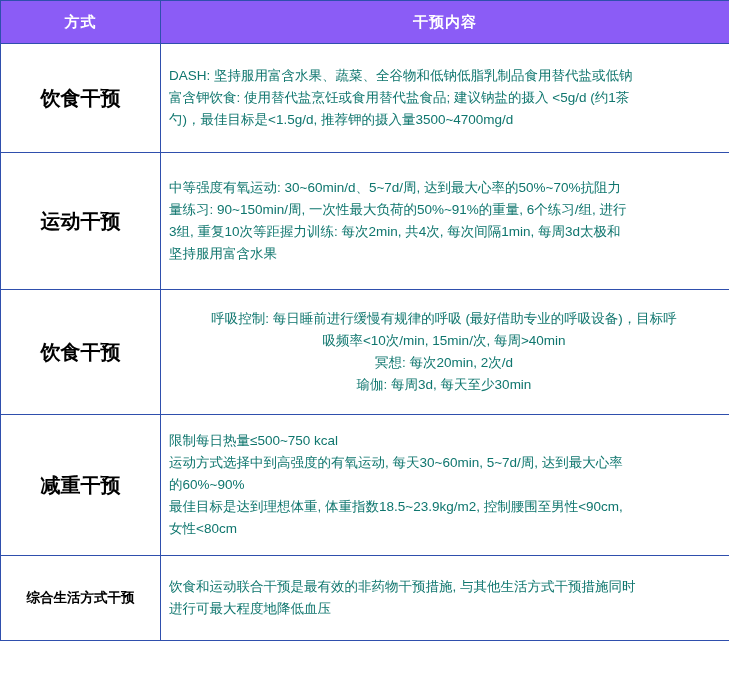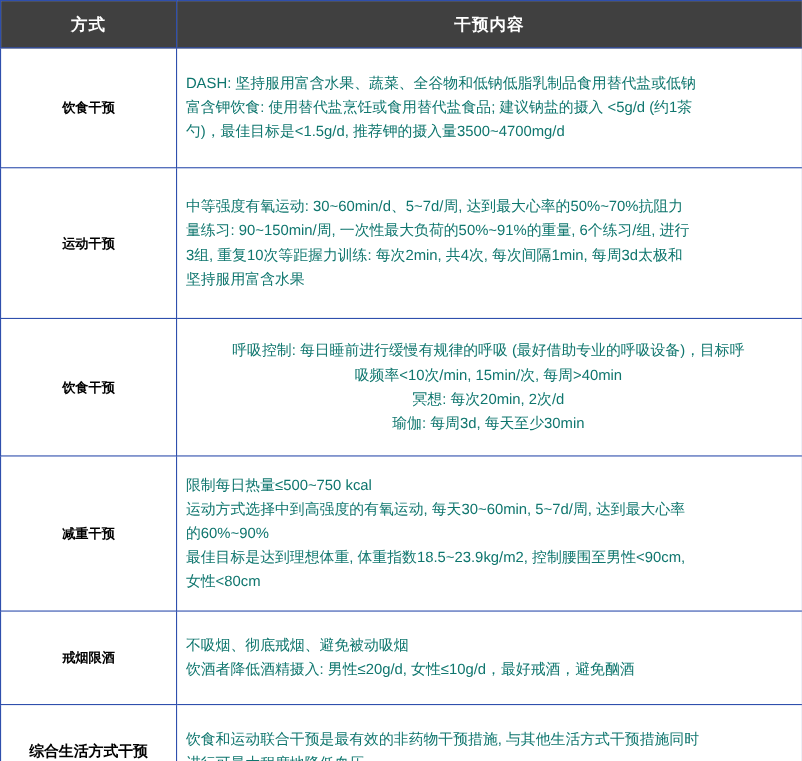--- a/index.html
+++ b/index.html
@@ -22,36 +22,36 @@
     border-collapse: collapse;
     width: 729px;
     table-layout: fixed;
   }
   table.intervention-table th,
   table.intervention-table td {
     border: 1px solid #2f4fad;
     vertical-align: middle;
   }
   thead th {
-    background: #404040;
+    background: #8b5cf6;
     color: #ffffff;
     font-size: 15px;
     font-weight: bold;
     text-align: center;
     height: 34px;
     padding: 4px 6px;
     letter-spacing: 1px;
   }
   col.col-method { width: 160px; }
   col.col-content { width: 569px; }
 
   td.method-cell {
     text-align: center;
     font-weight: bold;
-    font-size: 12px;
+    font-size: 20px;
     color: #000000;
     padding: 6px 4px;
     line-height: 1.5;
   }
   td.content-cell {
     text-align: left;
     font-size: 13.5px;
     line-height: 1.62;
     padding: 8px 10px 8px 8px;
     color: #0f766e;
@@ -112,27 +112,20 @@
       <tr class="row-weight">
         <td class="method-cell">减重干预</td>
         <td class="content-cell">
           <p>限制每日热量≤500~750 kcal</p>
           <p>运动方式选择中到高强度的有氧运动, 每天30~60min, 5~7d/周, 达到最大心率</p>
           <p>的60%~90%</p>
           <p>最佳目标是达到理想体重, 体重指数18.5~23.9kg/m2, 控制腰围至男性&lt;90cm,</p>
           <p>女性&lt;80cm</p>
         </td>
       </tr>
-      <tr class="row-smoke">
-        <td class="method-cell">戒烟限酒</td>
-        <td class="content-cell">
-          <p>不吸烟、彻底戒烟、避免被动吸烟</p>
-          <p>饮酒者降低酒精摄入: 男性≤20g/d, 女性≤10g/d，最好戒酒，避免酗酒</p>
-        </td>
-      </tr>
       <tr class="row-comprehensive">
         <td class="method-cell">综合生活方式干预</td>
         <td class="content-cell">
           <p>饮食和运动联合干预是最有效的非药物干预措施, 与其他生活方式干预措施同时</p>
           <p>进行可最大程度地降低血压</p>
         </td>
       </tr>
     </tbody>
   </table>
 </div>

